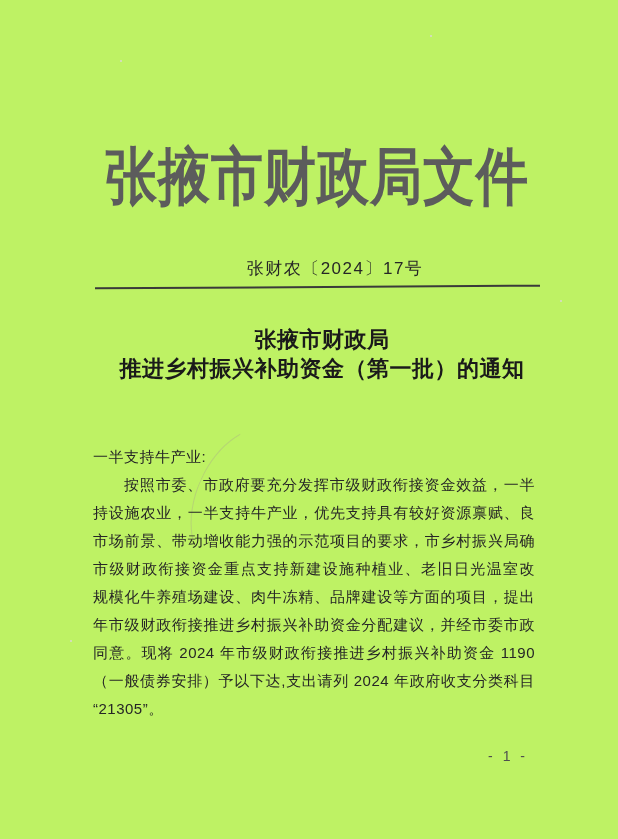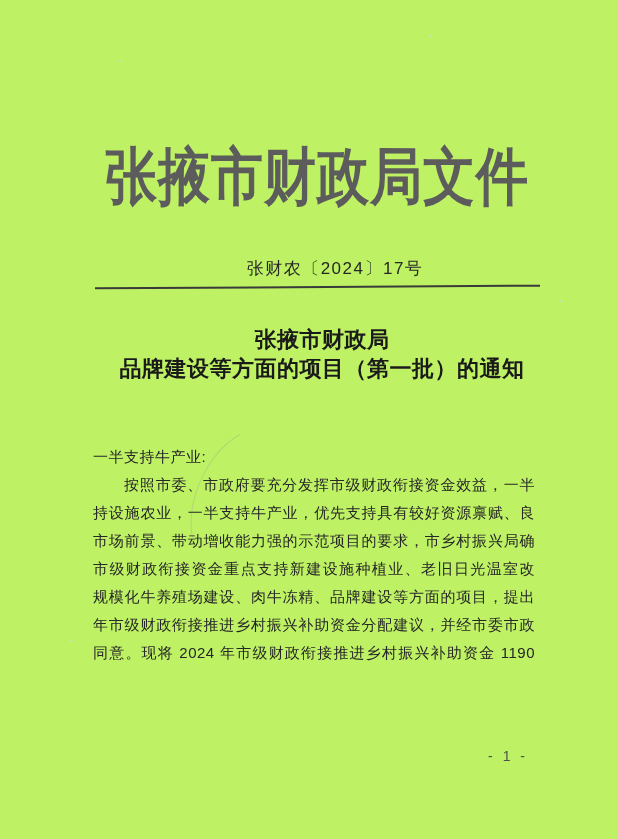--- a/index.html
+++ b/index.html
@@ -139,29 +139,31 @@
   <div class="scan-arc"></div>
 
   <div class="letterhead">张掖市财政局文件</div>
 
   <div class="doc-number">张财农〔2024〕17号</div>
 
   <div class="rule"></div>
 
   <div class="doc-title">
     <div>张掖市财政局</div>
-    <div>品牌建设等方面的项目（第一批）的通知</div>
+    <div>推进乡村振兴补助资金（第一批）的通知</div>
   </div>
 
   <div class="body-block">
     <div class="bline plain">一半支持牛产业:</div>
     <div class="bline jline indent">按照市委、市政府要充分发挥市级财政衔接资金效益，一半支</div>
     <div class="bline jline">持设施农业，一半支持牛产业，优先支持具有较好资源禀赋、良好</div>
     <div class="bline jline">市场前景、带动增收能力强的示范项目的要求，市乡村振兴局确定</div>
     <div class="bline jline">市级财政衔接资金重点支持新建设施种植业、老旧日光温室改造、</div>
     <div class="bline jline">规模化牛养殖场建设、肉牛冻精、品牌建设等方面的项目，提出 2024</div>
     <div class="bline jline">年市级财政衔接推进乡村振兴补助资金分配建议，并经市委市政府</div>
     <div class="bline jline">同意。现将 2024 年市级财政衔接推进乡村振兴补助资金 1190 万元</div>
+    <div class="bline jline">（一般债券安排）予以下达,支出请列 2024 年政府收支分类科目</div>
+    <div class="bline plain">“21305”。</div>
   </div>
 
   <div class="page-number">- 1 -</div>
 
 </div>
 
 </body></html>

